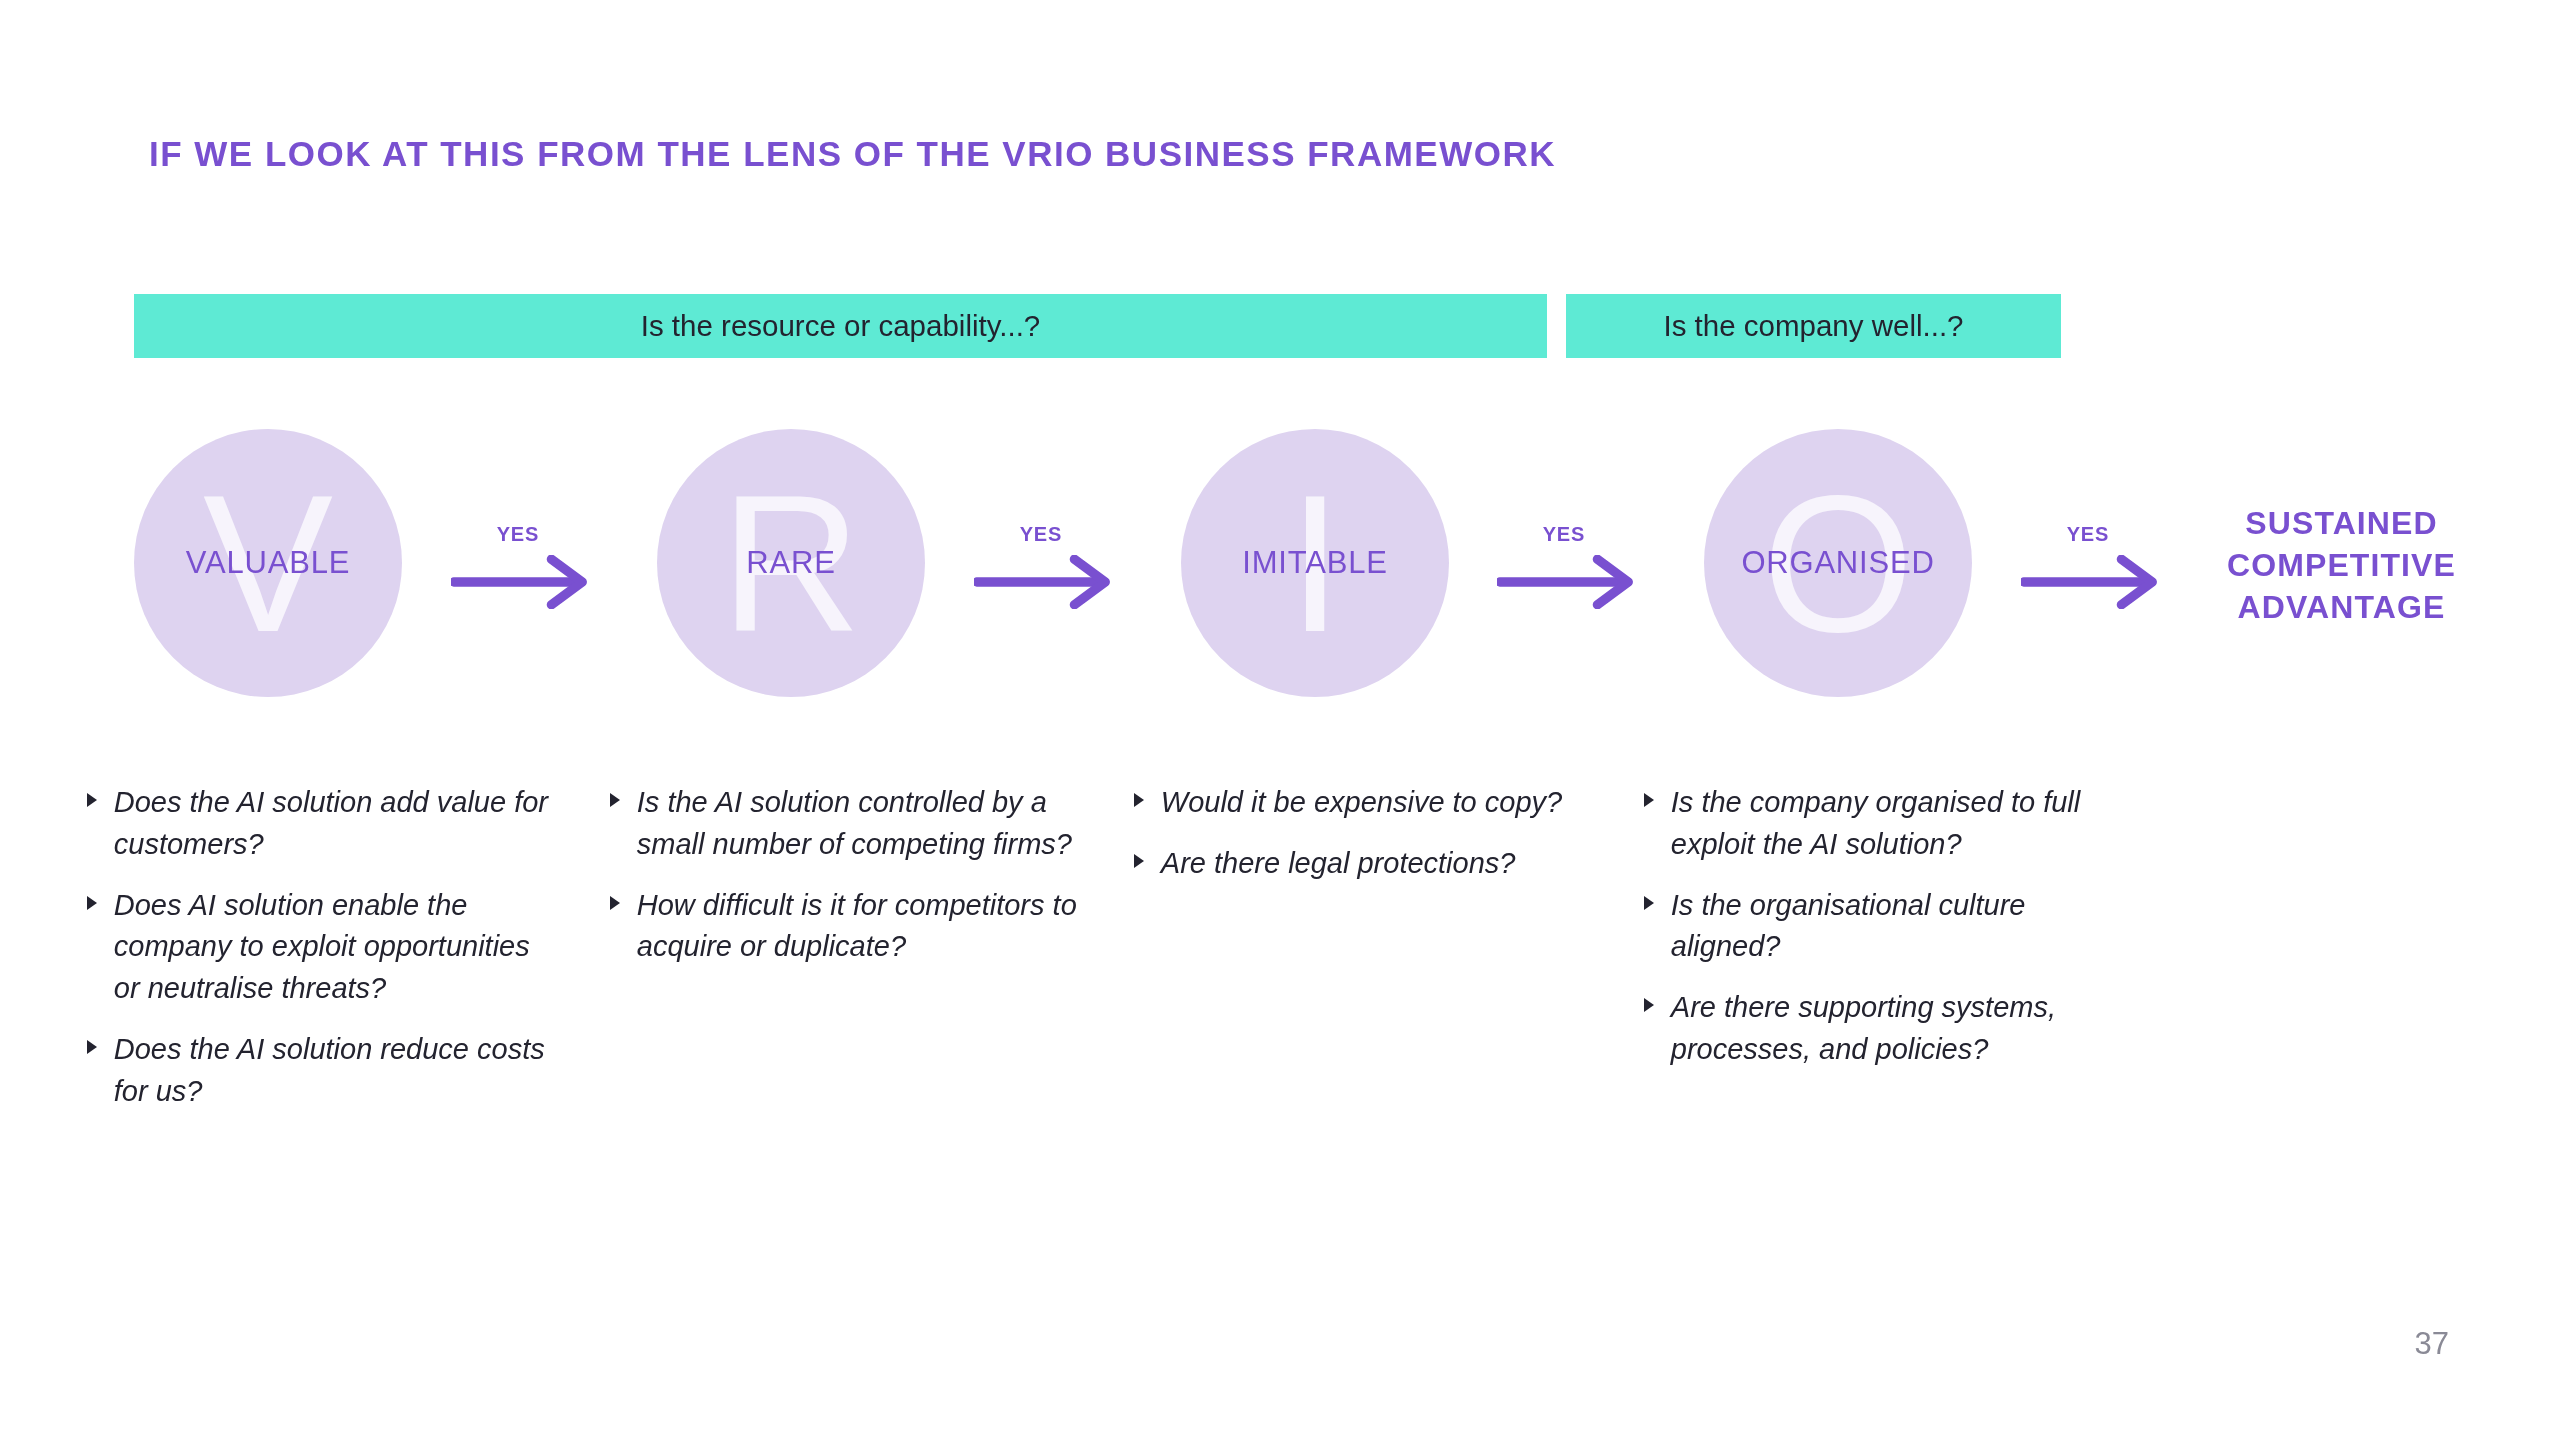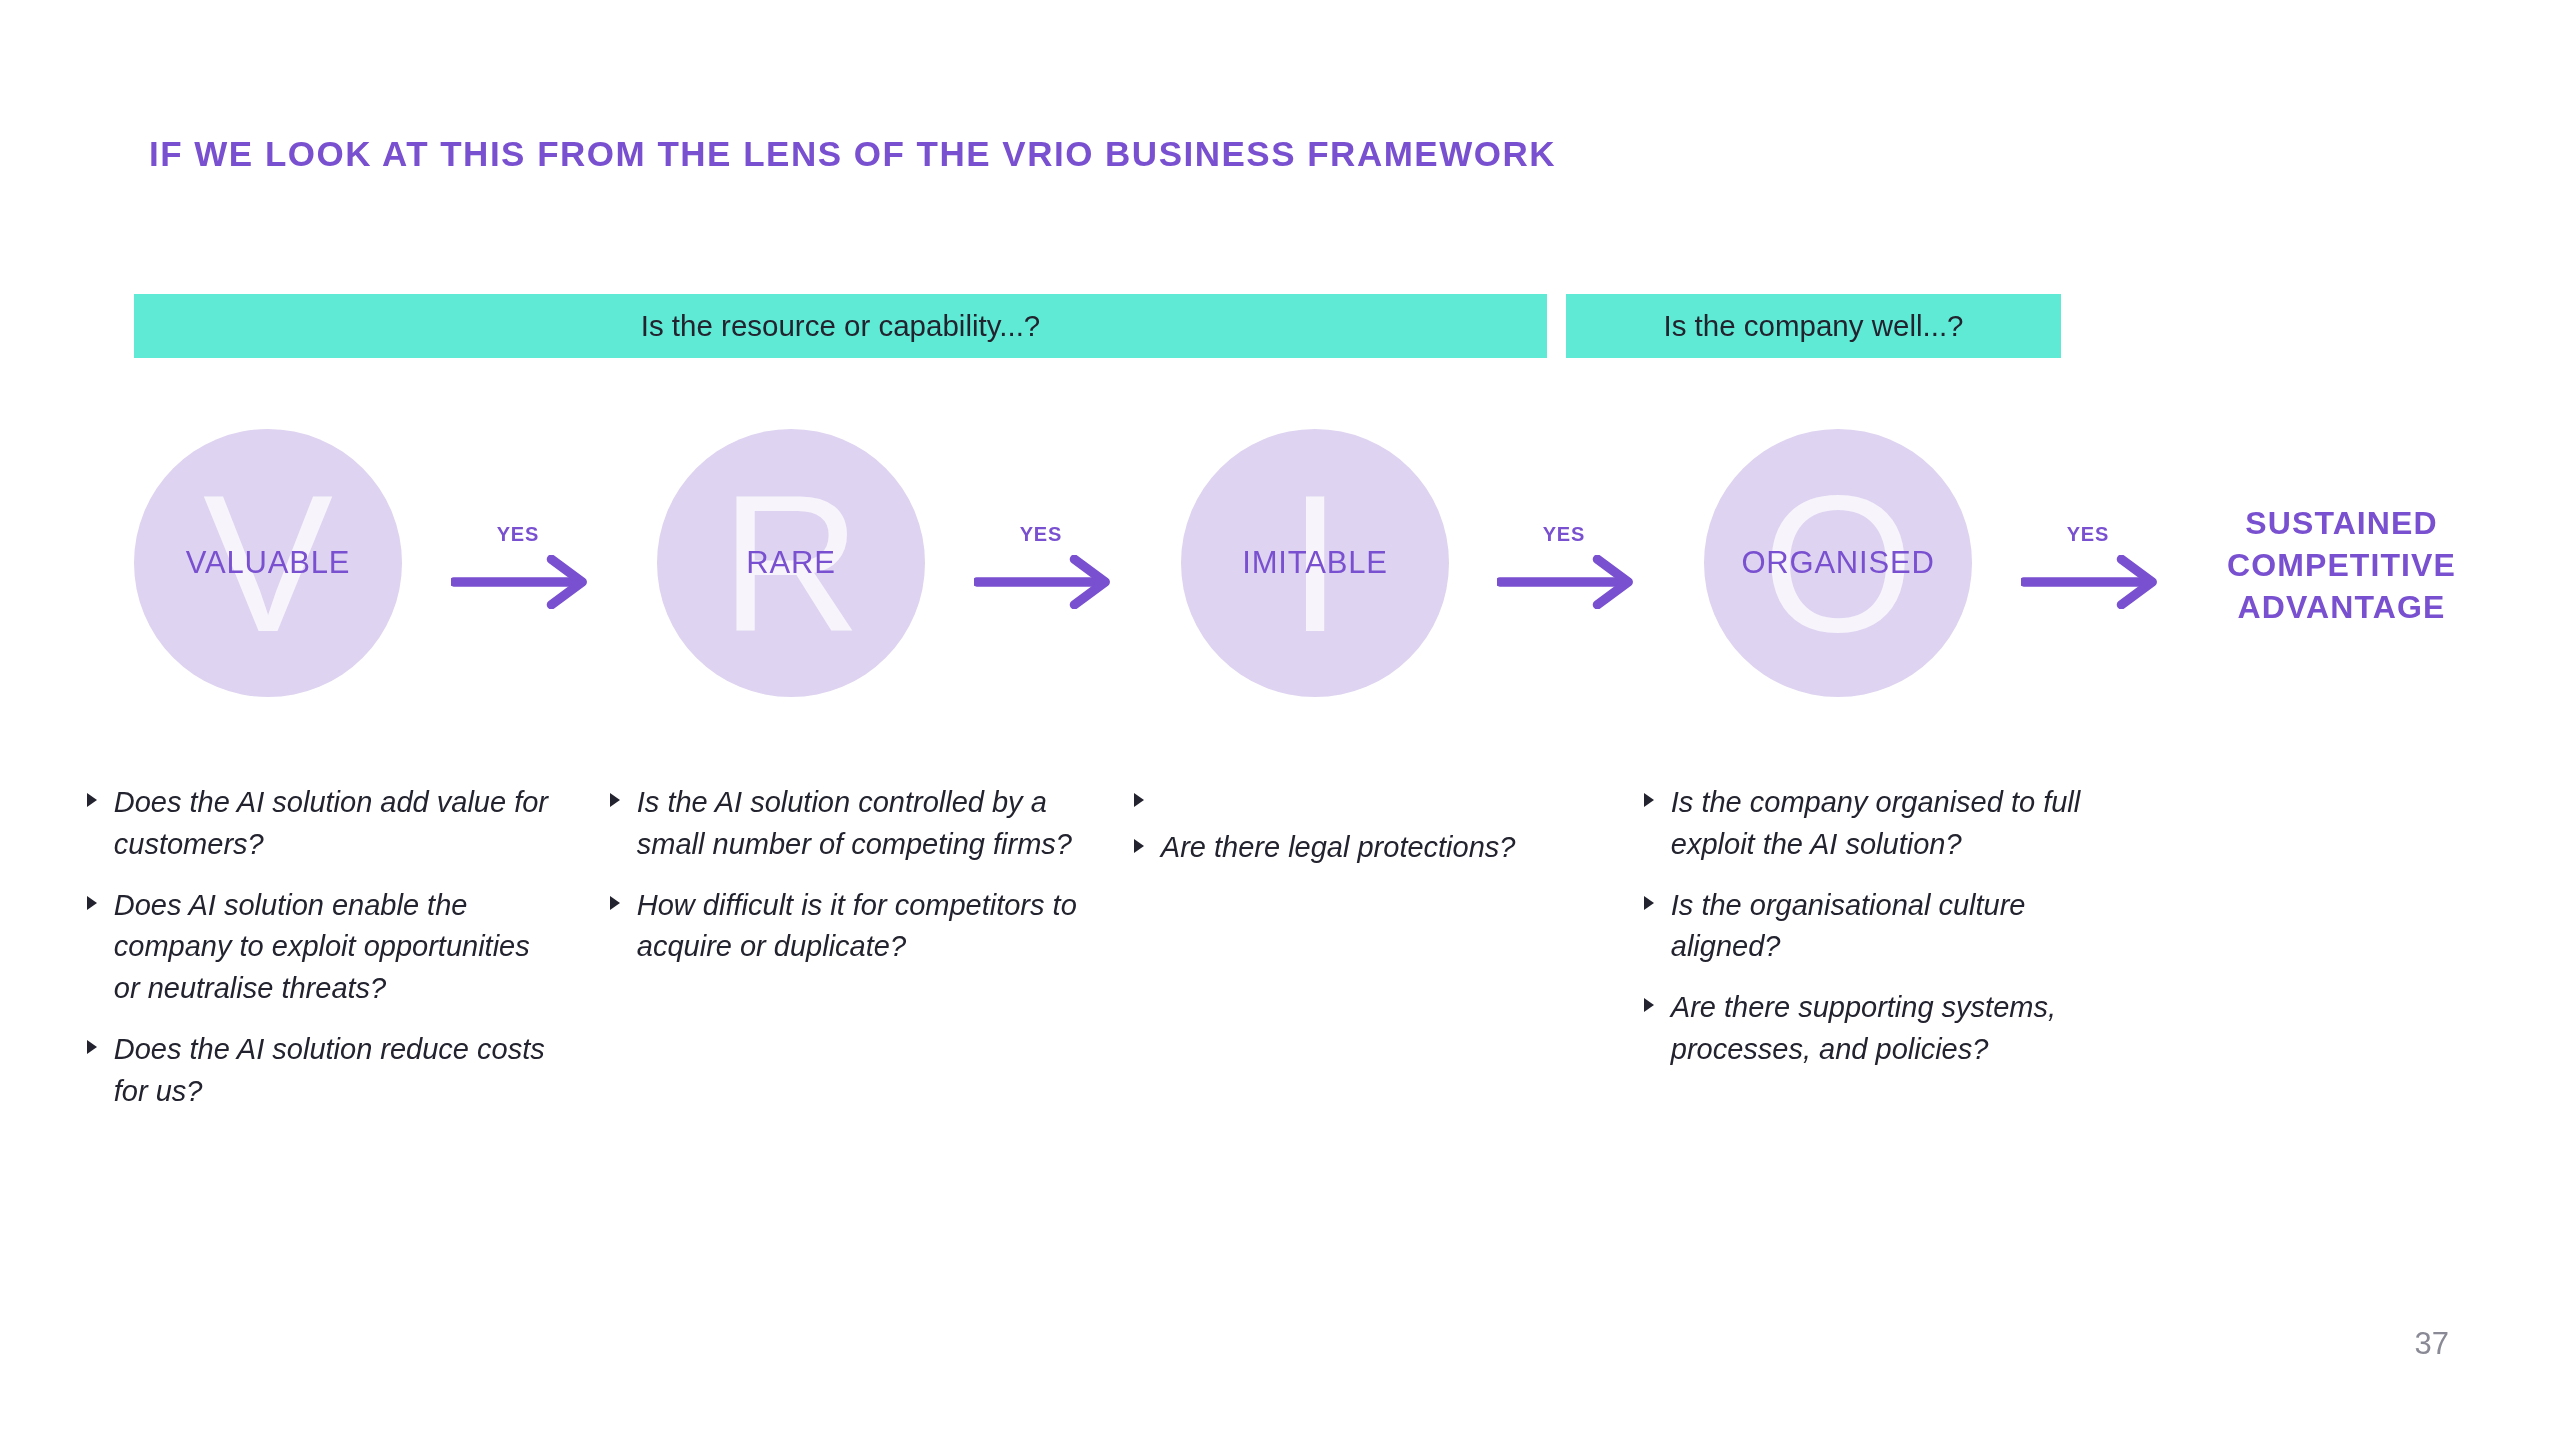--- a/index.html
+++ b/index.html
@@ -301,20 +301,21 @@
     </div>
     <div class="bullet-item">
       <span class="bullet-marker"></span>
       <span class="bullet-text">How difficult is it for competitors to acquire or duplicate?</span>
     </div>
   </div>
 
   <div class="bullet-column" id="column-imitable">
     <div class="bullet-item">
       <span class="bullet-marker"></span>
+      <span class="bullet-text">Would it be expensive to copy?</span>
     </div>
     <div class="bullet-item">
       <span class="bullet-marker"></span>
       <span class="bullet-text">Are there legal protections?</span>
     </div>
   </div>
 
   <div class="bullet-column" id="column-organised">
     <div class="bullet-item">
       <span class="bullet-marker"></span>

